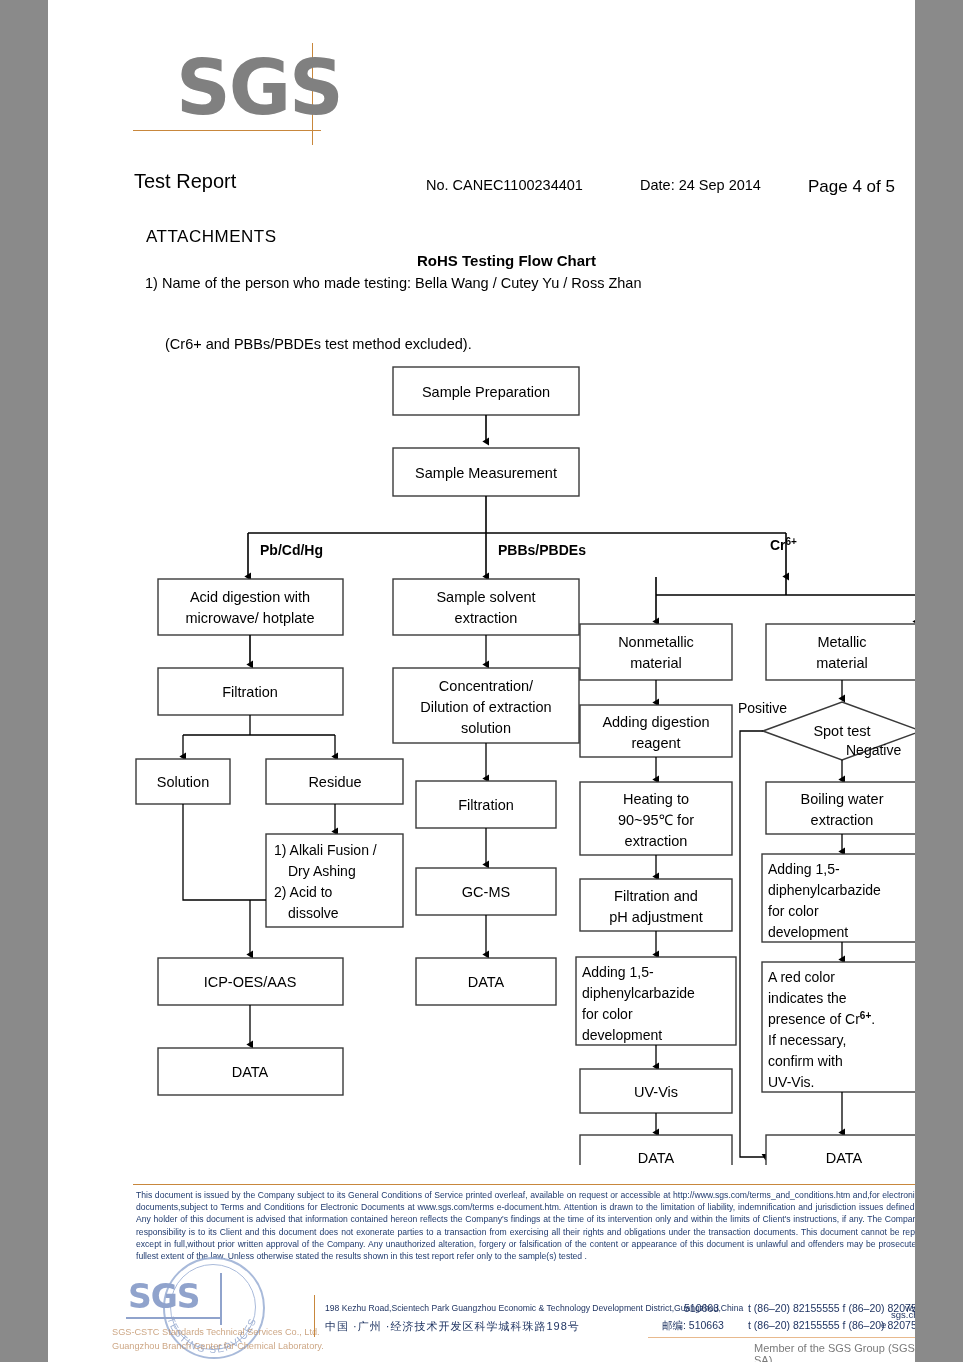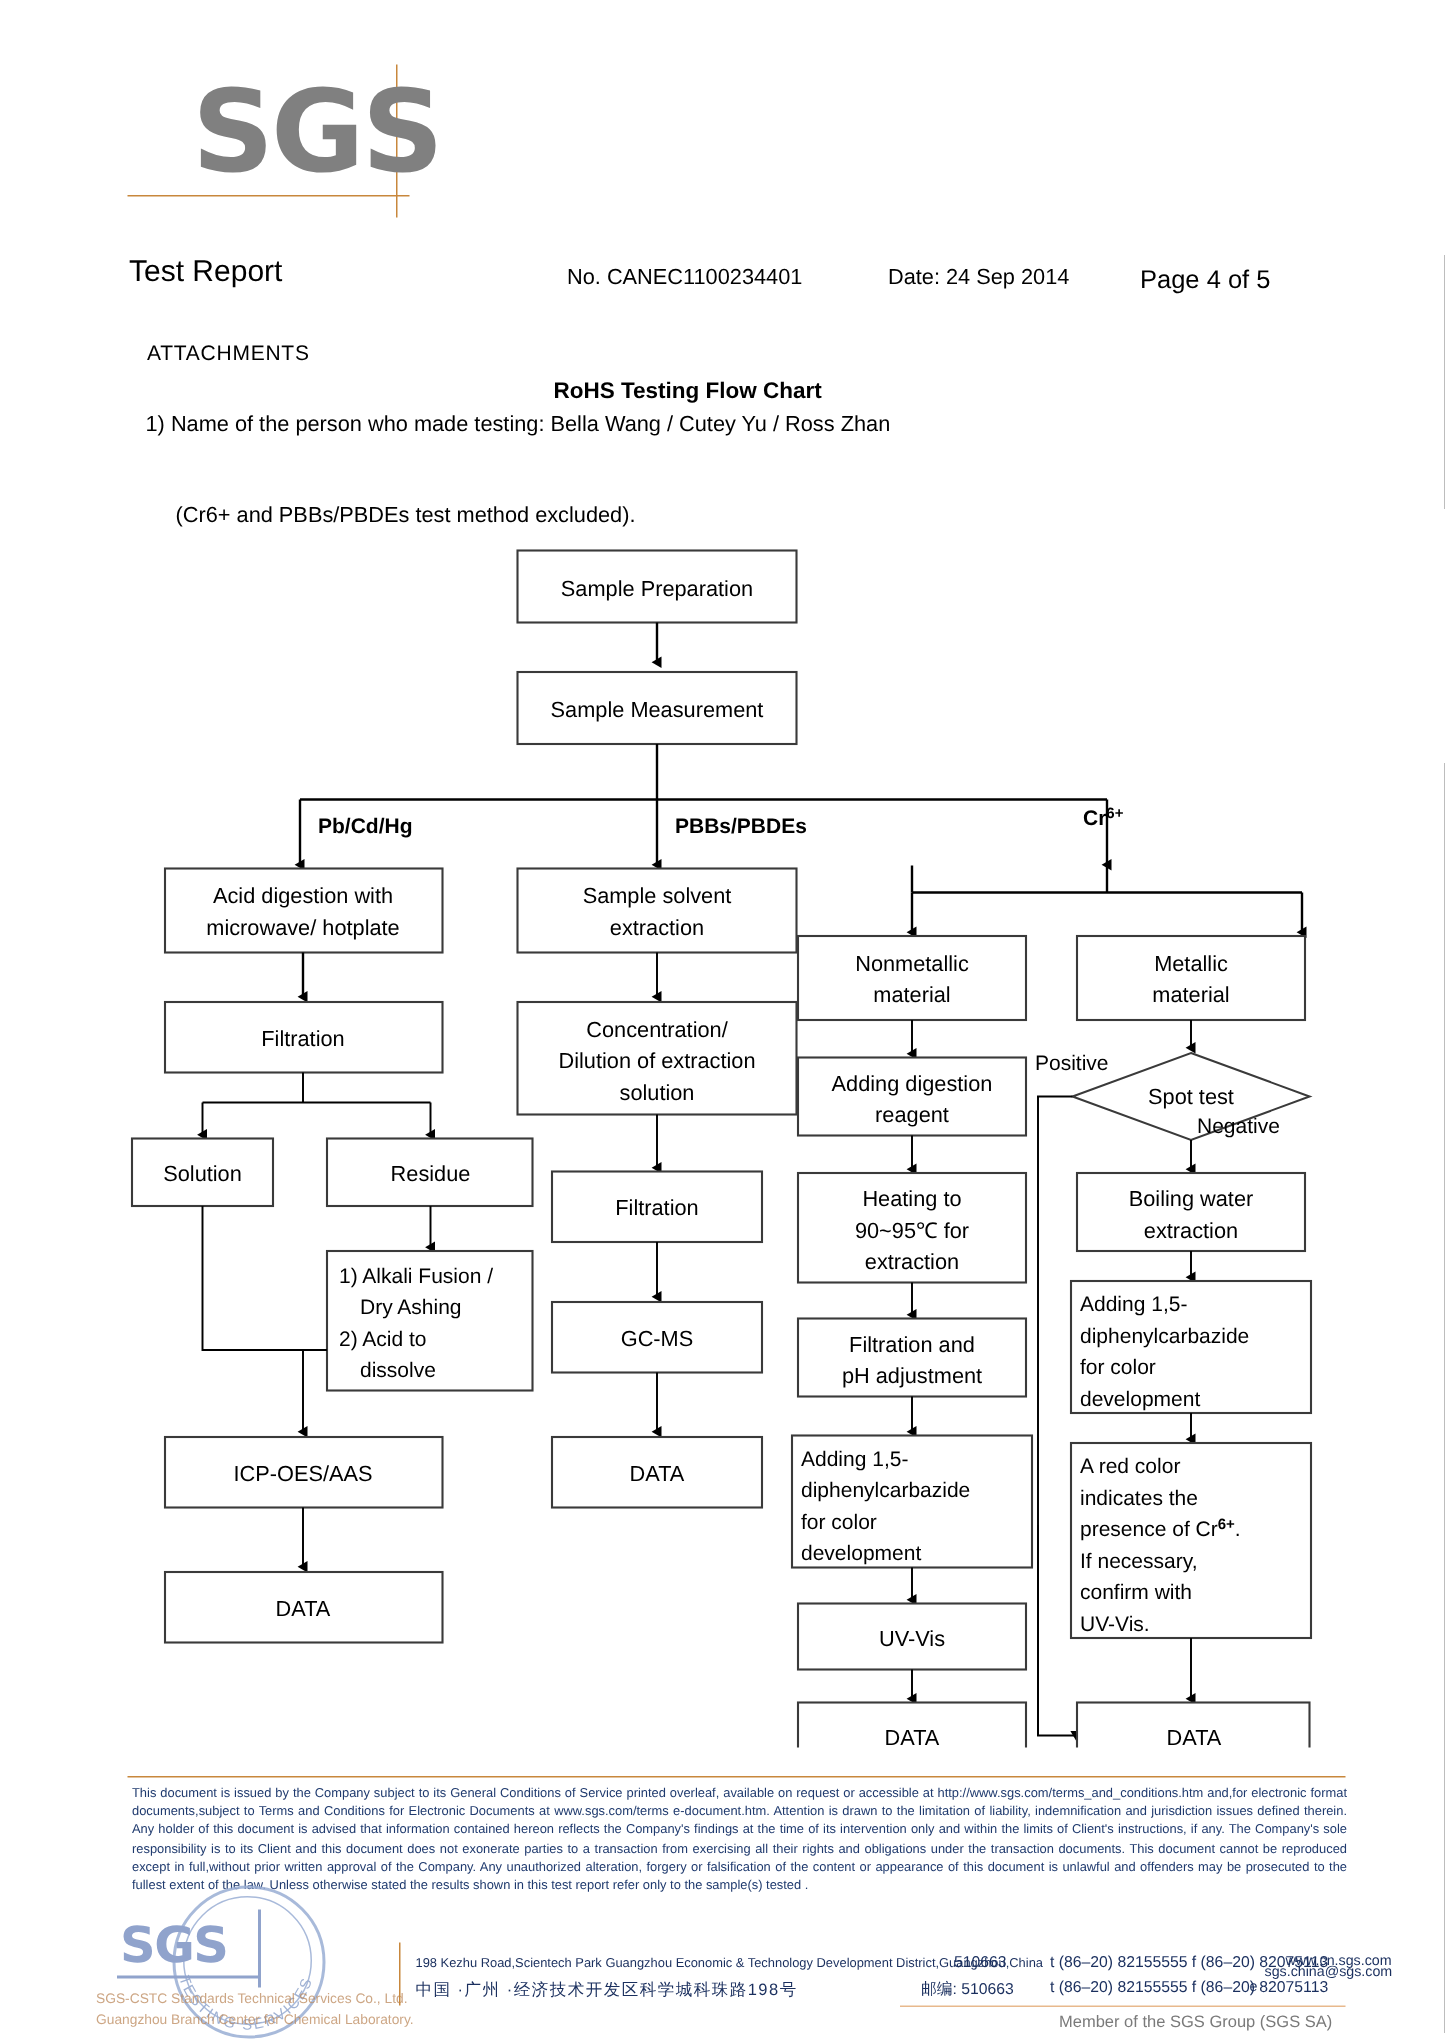--- a/index.html
+++ b/index.html
@@ -1,39 +1,39 @@
 <!DOCTYPE html>
 <html><head>
 <meta charset="utf-8">
 <style>
   html,body{margin:0;padding:0;background:#8a8a8a;}
   body{font-family:"Liberation Sans",sans-serif;}
   .page{
-    position:relative;width:963px;height:1362px;background:#ffffff;
+    position:relative;width:867px;height:1362px;background:#ffffff;
     overflow:hidden;margin:0 auto;
   }
 
   
   .sgs-logo{
     position:absolute;left:128px;top:50px;
     font-family:"DejaVu Sans",sans-serif;font-weight:bold;font-size:76px;
     letter-spacing:-2px;color:#808080;line-height:1;
   }
   .logo-rule-h{position:absolute;left:85px;top:130px;width:188px;height:1px;background:#c8873c;}
   .logo-rule-v{position:absolute;left:264px;top:43px;width:1px;height:102px;background:#c8873c;}
 
   .test-report{
     position:absolute;left:86px;top:170px;font-size:20px;color:#000;
     font-family:Liberation Sans, sans-serif;
   }
   .hdr-no{position:absolute;left:378px;top:177px;font-size:14.5px;color:#000;text-align:center;}
   .hdr-date{position:absolute;left:592px;top:177px;font-size:14.5px;color:#000;}
   .hdr-page{position:absolute;left:760px;top:177px;font-size:17px;color:#000;}
 
-  .attachments{position:absolute;left:98px;top:227px;font-size:14px;letter-spacing:.5px;color:#000;}
+  .attachments{position:absolute;left:98px;top:227px;font-size:17px;letter-spacing:.5px;color:#000;}
   .flow-title{position:absolute;left:369px;top:252px;font-size:15px;font-weight:bold;color:#000;}
 
   .note{position:absolute;font-size:14.5px;color:#000;white-space:pre;}
   .n1{left:97px;top:275px;}
   .n2{left:97px;top:296px;}
   .n3{left:97px;top:316px;}
   .n3b{left:117px;top:336px;}
 
   
   .flow{position:absolute;left:0;top:355px;}

